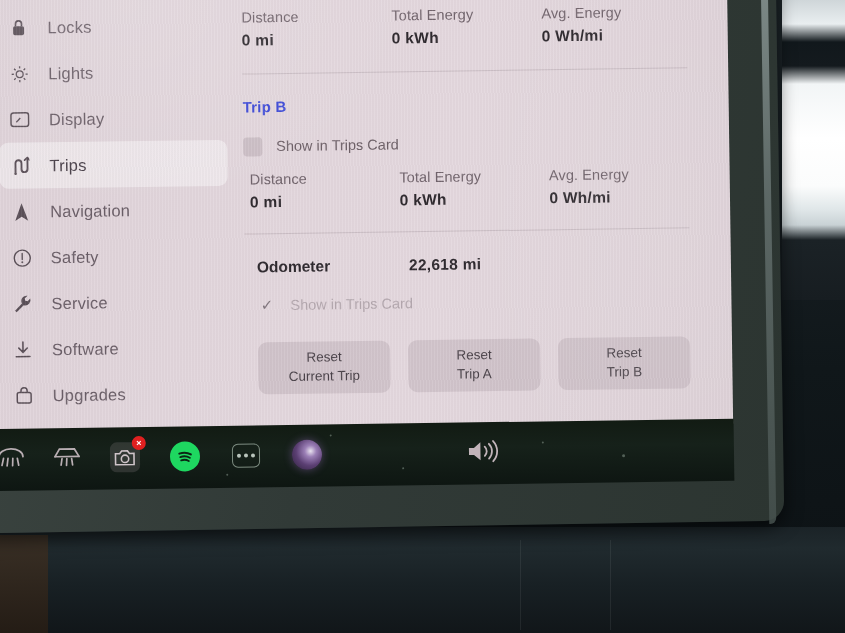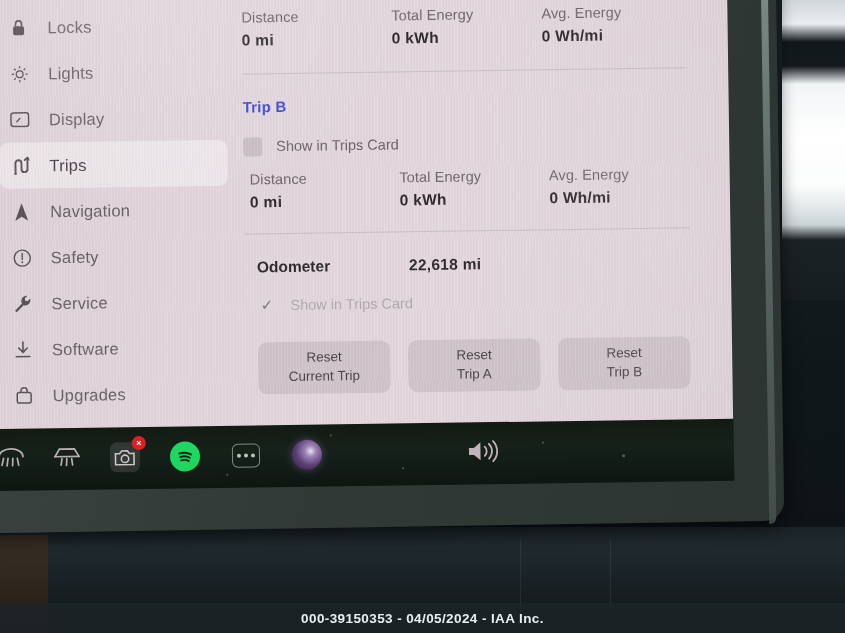--- a/index.html
+++ b/index.html
@@ -419,17 +419,14 @@
       </svg>
     </div>
 
     <span class="dock-speck" style="left:348px; top:10px; width:2px; height:2px;"></span>
     <span class="dock-speck" style="left:420px; top:44px; width:2px; height:2px;"></span>
     <span class="dock-speck" style="left:560px; top:20px; width:2px; height:2px;"></span>
     <span class="dock-speck" style="left:640px; top:34px; width:3px; height:3px;"></span>
     <span class="dock-speck" style="left:244px; top:48px; width:2px; height:2px;"></span>
   </div>
 
-  <div class="wm-bar">
-    <span class="wm-text">000-39150353 - 04/05/2024 - IAA Inc.</span>
-  </div>
 
 </div>
 
 </body></html>

